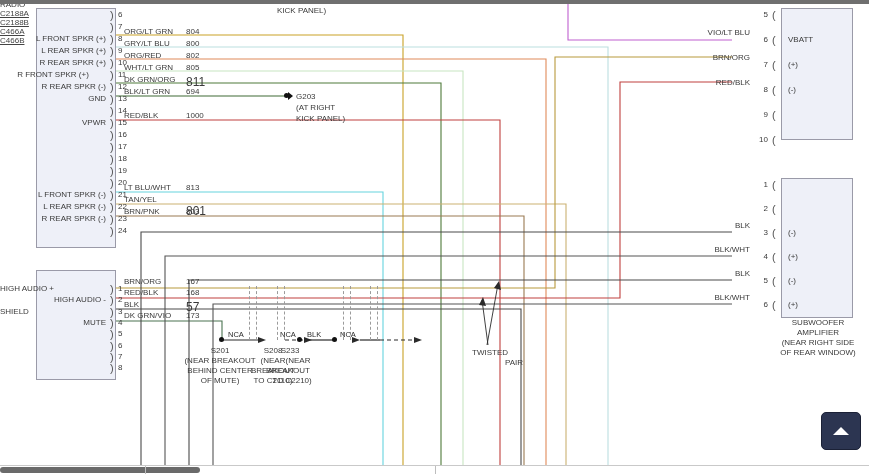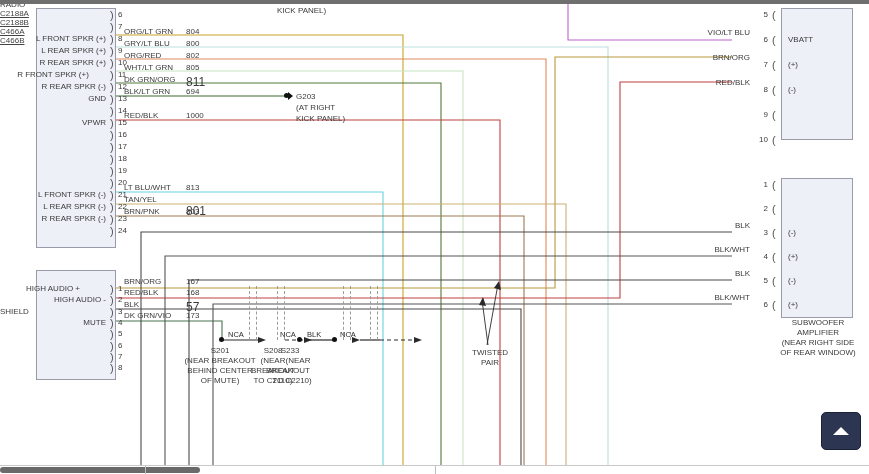--- a/index.html
+++ b/index.html
@@ -257,21 +257,21 @@
       <div style="position: absolute; font-size: 8px; color: rgb(58, 58, 58); white-space: nowrap; top: 207px; left: 124px;">BRN/PNK</div>
       <div style="position: absolute; font-size: 8px; color: rgb(58, 58, 58); white-space: nowrap; top: 207px; left: 186px;">803</div>
       <div class="pin-brk" style="left: 110px; top: 227px;">)</div>
       <div class="t" style="top: 226px; left: 118px;">24</div>
     </div>
   <div class="cid" style="left:106px; top:237px;">C2188A</div>
 
   <div id="c2188b-pins">
       <div class="pin-brk" style="left: 110px; top: 285px;">)</div>
       <div class="t" style="top: 284px; left: 118px;">1</div>
-      <div style="position: absolute; font-size: 8px; color: rgb(58, 58, 58); white-space: nowrap; top: 284px; left: 0px; width: 106px; text-align: center;">HIGH AUDIO +</div>
+      <div style="position: absolute; font-size: 8px; color: rgb(58, 58, 58); white-space: nowrap; top: 284px; left: 0px; width: 106px; text-align: left;">HIGH AUDIO +</div>
       <div style="position: absolute; font-size: 8px; color: rgb(58, 58, 58); white-space: nowrap; top: 277px; left: 124px;">BRN/ORG</div>
       <div style="position: absolute; font-size: 8px; color: rgb(58, 58, 58); white-space: nowrap; top: 277px; left: 186px;">167</div>
       <div class="pin-brk" style="left: 110px; top: 296.3px;">)</div>
       <div class="t" style="top: 295.3px; left: 118px;">2</div>
       <div style="position: absolute; font-size: 8px; color: rgb(58, 58, 58); white-space: nowrap; top: 295.3px; left: 0px; width: 106px; text-align: right;">HIGH AUDIO -</div>
       <div style="position: absolute; font-size: 8px; color: rgb(58, 58, 58); white-space: nowrap; top: 288.3px; left: 124px;">RED/BLK</div>
       <div style="position: absolute; font-size: 8px; color: rgb(58, 58, 58); white-space: nowrap; top: 288.3px; left: 186px;">168</div>
       <div class="pin-brk" style="left: 110px; top: 307.6px;">)</div>
       <div class="t" style="top: 306.6px; left: 118px;">3</div>
       <div style="position: absolute; font-size: 8px; color: rgb(58, 58, 58); white-space: nowrap; top: 306.6px; left: 0px; width: 106px; text-align: left;">SHIELD</div>
@@ -376,21 +376,21 @@
   <div class="t c" style="left:233px; top:356px; width:80px;">(NEAR</div>
   <div class="t c" style="left:233px; top:366px; width:80px;">BREAKOUT</div>
   <div class="t c" style="left:233px; top:376px; width:80px;">TO C2110)</div>
 
   <div class="t c" style="left:270px; top:346px; width:40px;">S233</div>
   <div class="t c" style="left:258px; top:356px; width:80px;">(NEAR</div>
   <div class="t c" style="left:248px; top:366px; width:80px;">BREAKOUT</div>
   <div class="t c" style="left:252px; top:376px; width:80px;">TO C2210)</div>
 
   <div class="t c" style="left:455px; top:348px; width:70px;">TWISTED</div>
-  <div class="t c" style="left:455px; top:358px; width:70px;">PAIR</div>
+  <div class="t c" style="left:479px; top:358px; width:70px;">PAIR</div>
 
   <div id="top-btn">
     <div class="tri"></div>
   </div>
 
   <div id="hscroll">
     <div class="thumb"></div>
     <div class="tickmark" style="left:145px;"></div>
     <div class="tickmark" style="left:435px;"></div>
   </div>

